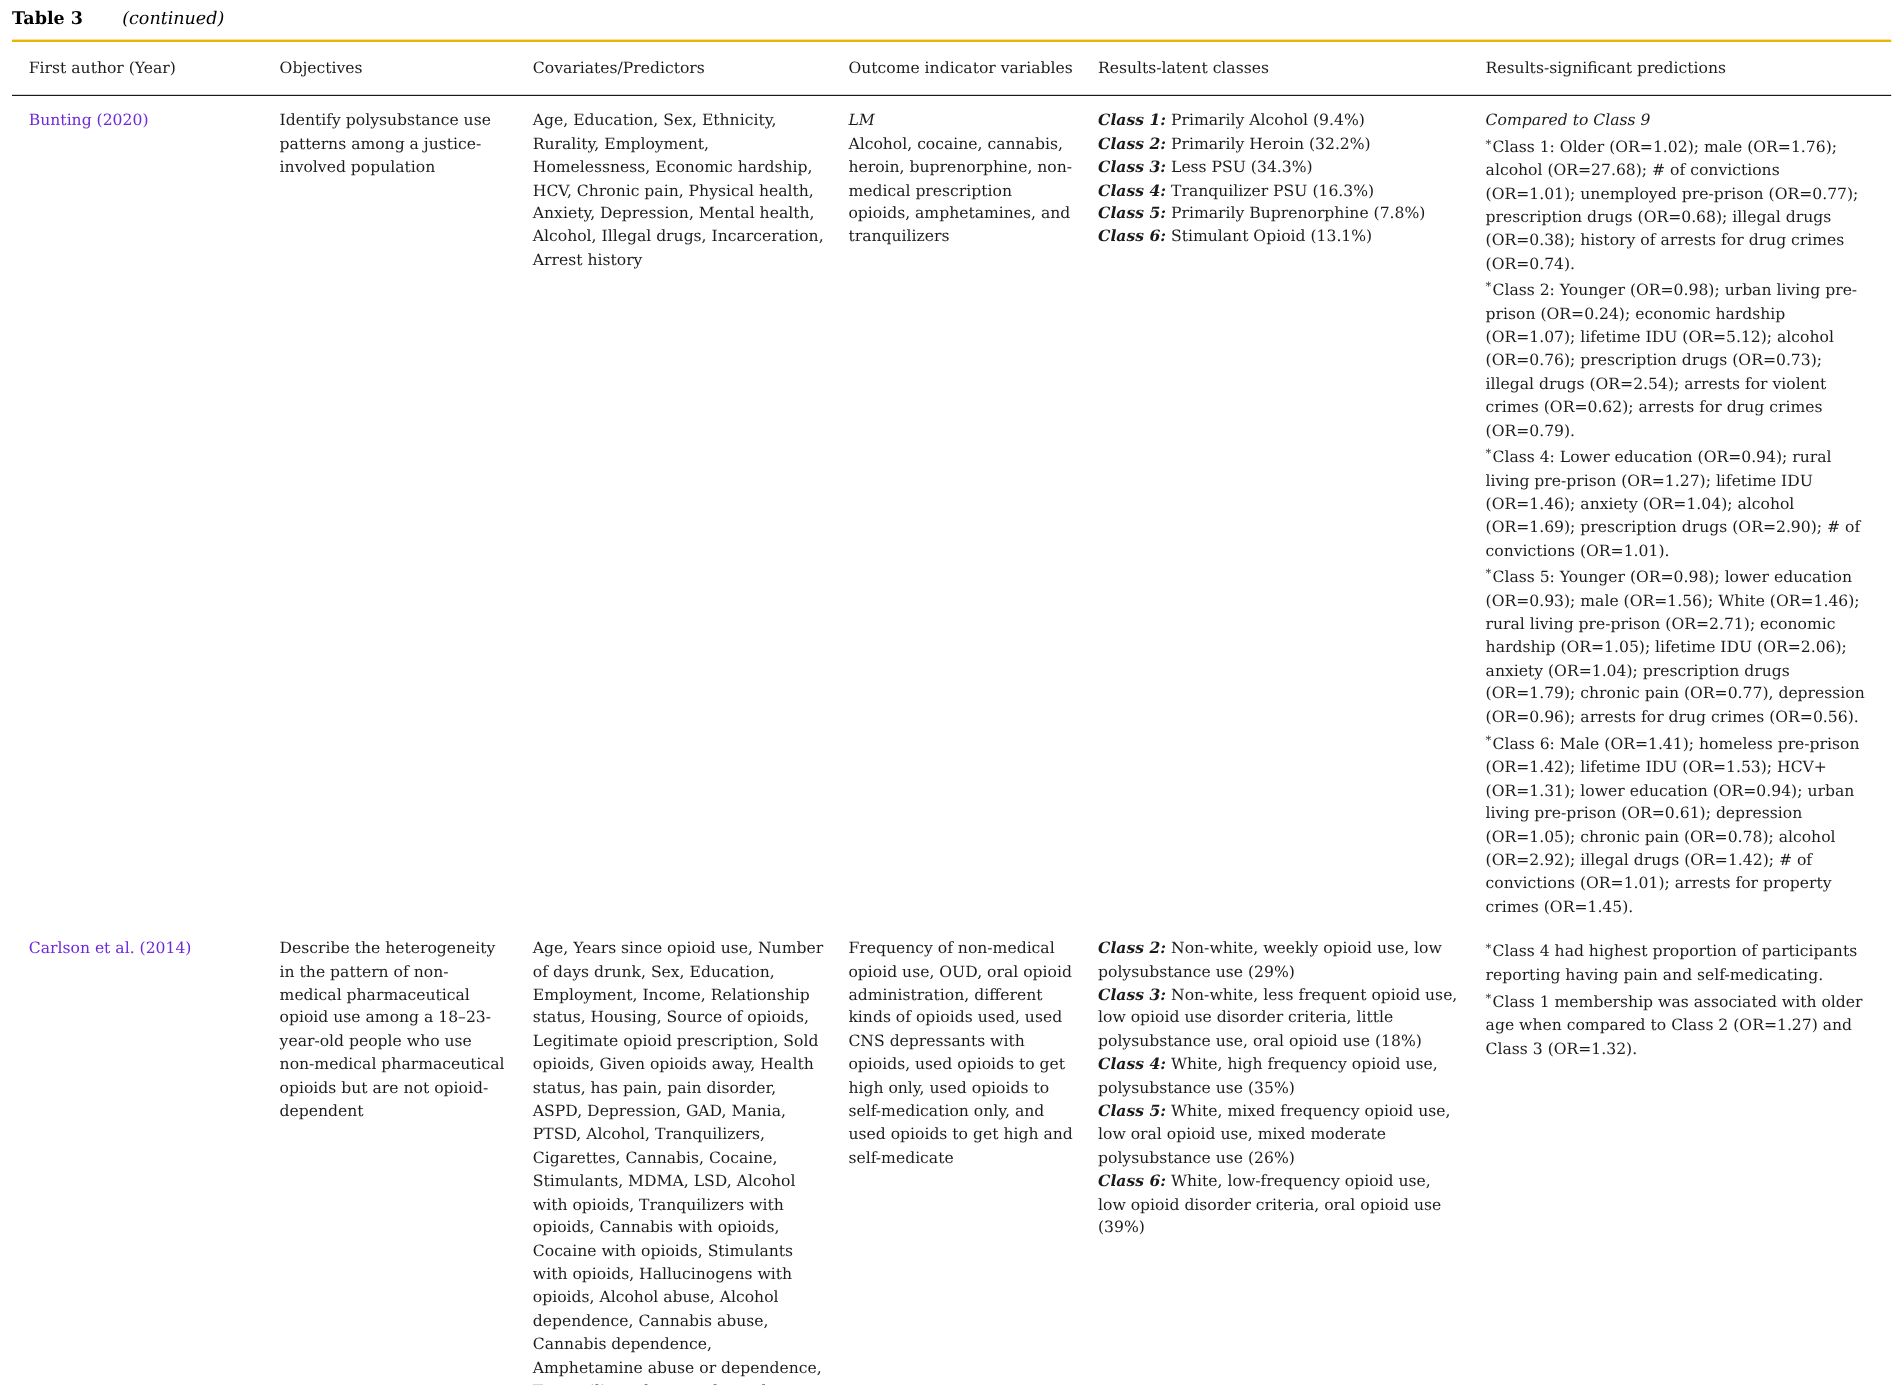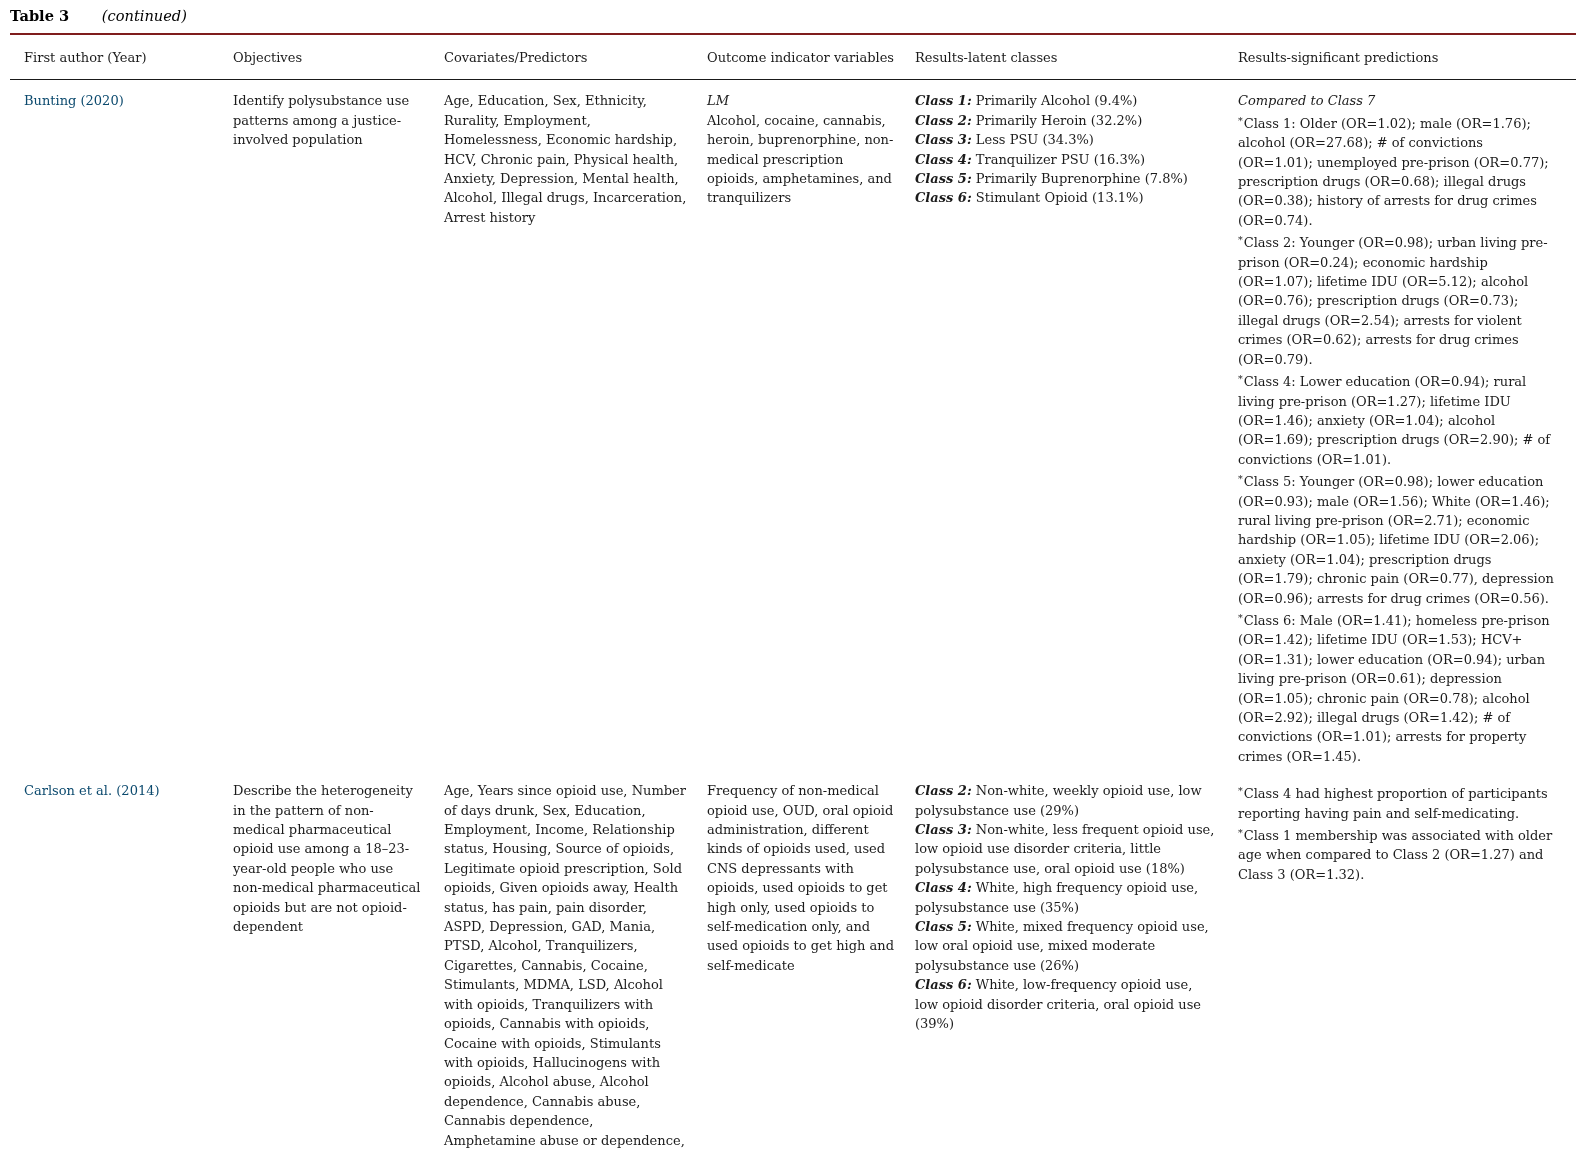--- a/index.html
+++ b/index.html
@@ -17,31 +17,31 @@
   .title { font-size: 14.6px; line-height: 20px; margin: 0 0 7px 0; color: #000; }
   .title .tbold { font-weight: bold; }
   .title .tital { font-style: italic; margin-left: 28px; }
 
   .grid {
     display: grid;
     grid-template-columns: 223px 211px 263px 208px 323px 338px;
     width: 1566px;
   }
   .thead {
-    border-top: 2px solid #7f1d1d;
+    border-top: 2px solid #eab308;
     border-bottom: 1px solid #1a1a1a;
     padding: 13px 0 12px 0;
   }
   .thead .cell { white-space: nowrap; font-size: 13px; }
   .cell { padding-right: 20px; }
   .cell.first { padding-left: 14px; }
   .row { padding-top: 11px; }
   .row .cell { padding-bottom: 4px; }
 
-  .author-link { color: #0c4a6e; cursor: pointer; text-decoration: none; }
+  .author-link { color: #6d28d9; cursor: pointer; text-decoration: none; }
 
   .outcome-heading { font-style: italic; }
   .outcome-heading:empty { display: none; }
   .pred-intro { font-style: italic; }
   .pred-intro:empty { display: none; }
   .cls-label { font-weight: bold; font-style: italic; }
   .ast { font-size: 9.5px; vertical-align: 4px; letter-spacing: 1px; }
 </style>
 </head>
 <body>
@@ -74,21 +74,21 @@
       </div>
       <div class="cell">
           <div><span class="cls-label">Class 1:</span> Primarily Alcohol (9.4%)</div>
           <div><span class="cls-label">Class 2:</span> Primarily Heroin (32.2%)</div>
           <div><span class="cls-label">Class 3:</span> Less PSU (34.3%)</div>
           <div><span class="cls-label">Class 4:</span> Tranquilizer PSU (16.3%)</div>
           <div><span class="cls-label">Class 5:</span> Primarily Buprenorphine (7.8%)</div>
           <div><span class="cls-label">Class 6:</span> Stimulant Opioid (13.1%)</div>
         </div>
       <div class="cell">
-        <div class="pred-intro">Compared to Class 7</div>
+        <div class="pred-intro">Compared to Class 9</div>
         <div>
             <div><span class="ast">*</span>Class 1: Older (OR=1.02); male (OR=1.76); alcohol (OR=27.68); # of convictions (OR=1.01); unemployed pre-prison (OR=0.77); prescription drugs (OR=0.68); illegal drugs (OR=0.38); history of arrests for drug crimes (OR=0.74).</div>
             <div><span class="ast">*</span>Class 2: Younger (OR=0.98); urban living pre-prison (OR=0.24); economic hardship (OR=1.07); lifetime IDU (OR=5.12); alcohol (OR=0.76); prescription drugs (OR=0.73); illegal drugs (OR=2.54); arrests for violent crimes (OR=0.62); arrests for drug crimes (OR=0.79).</div>
             <div><span class="ast">*</span>Class 4: Lower education (OR=0.94); rural living pre-prison (OR=1.27); lifetime IDU (OR=1.46); anxiety (OR=1.04); alcohol (OR=1.69); prescription drugs (OR=2.90); # of convictions (OR=1.01).</div>
             <div><span class="ast">*</span>Class 5: Younger (OR=0.98); lower education (OR=0.93); male (OR=1.56); White (OR=1.46); rural living pre-prison (OR=2.71); economic hardship (OR=1.05); lifetime IDU (OR=2.06); anxiety (OR=1.04); prescription drugs (OR=1.79); chronic pain (OR=0.77), depression (OR=0.96); arrests for drug crimes (OR=0.56).</div>
             <div><span class="ast">*</span>Class 6: Male (OR=1.41); homeless pre-prison (OR=1.42); lifetime IDU (OR=1.53); HCV+ (OR=1.31); lower education (OR=0.94); urban living pre-prison (OR=0.61); depression (OR=1.05); chronic pain (OR=0.78); alcohol (OR=2.92); illegal drugs (OR=1.42); # of convictions (OR=1.01); arrests for property crimes (OR=1.45).</div>
           </div>
       </div>
     </div>
 

